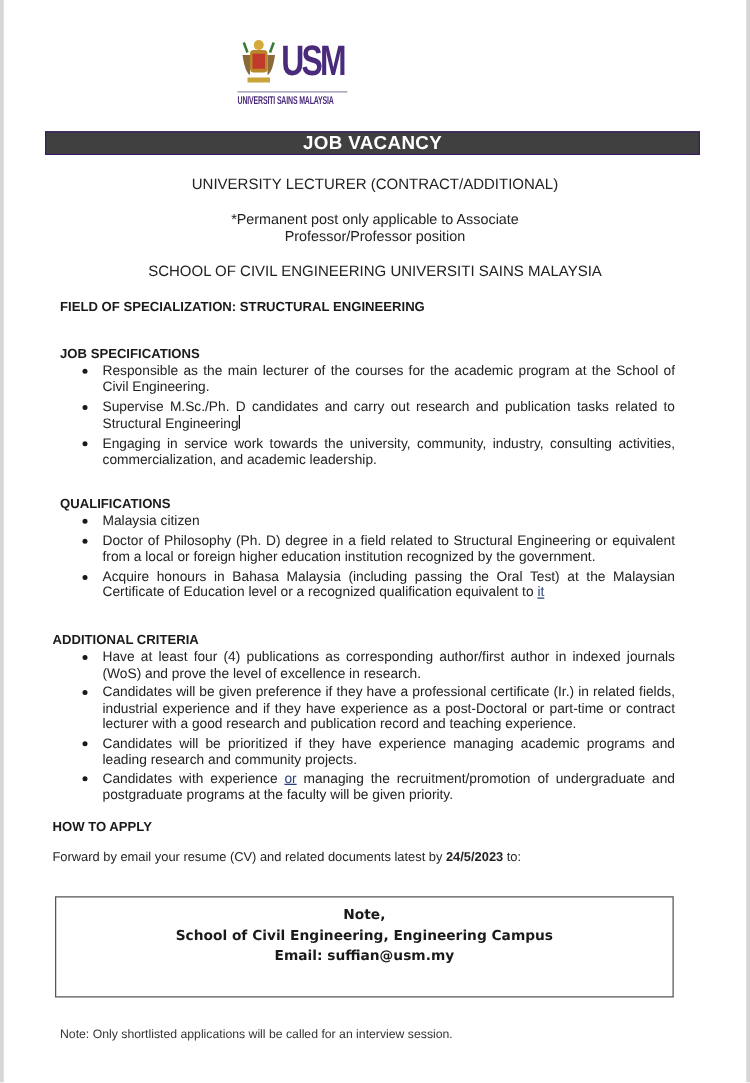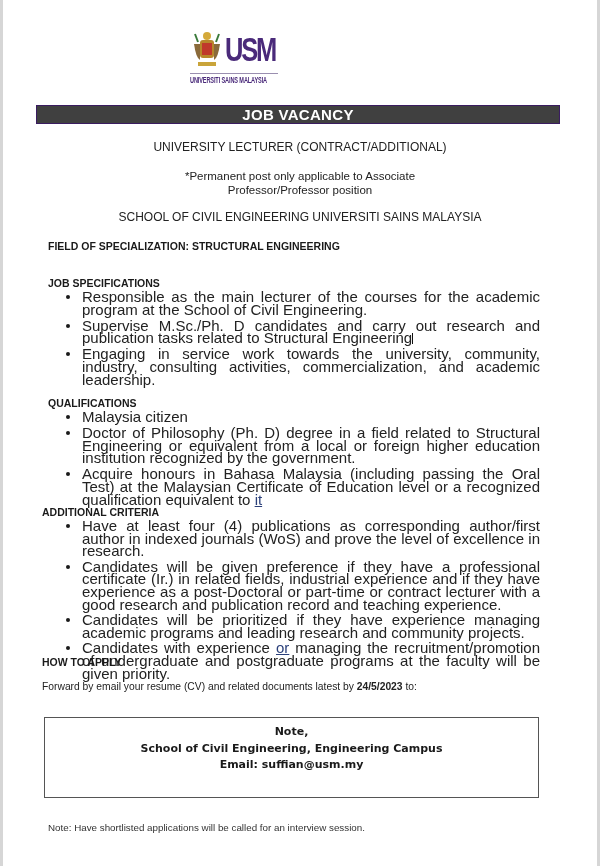--- a/index.html
+++ b/index.html
@@ -31,21 +31,21 @@
   .t-note2 { top: 184px; font-size: 11.5px; color: #222; }
   .t-school { top: 210px; font-size: 12px; color: #222; }
 
   .heading { position: absolute; font-weight: bold; font-size: 10.5px; color: #1a1a1a; }
   .h-field { left: 48px; top: 240px; }
   .h-spec { left: 48px; top: 277px; }
   .h-qual { left: 48px; top: 397px; }
   .h-add { left: 42px; top: 506px; }
   .h-apply { left: 42px; top: 656px; }
 
-  .blist { position: absolute; margin: 0; padding: 0; list-style: none; font-size: 15px; line-height: 12.6px; color: #222; }
+  .blist { position: absolute; margin: 0; padding: 0; list-style: none; font-size: 11px; line-height: 12.6px; color: #222; }
   .blist li { position: relative; padding-left: 16px; margin-bottom: 3.5px; text-align: justify; }
   .blist li .dot { position: absolute; left: 0; top: 4px; width: 4px; height: 4px; border-radius: 50%; background: #1a1a1a; }
   .l-spec { left: 66px; top: 291px; width: 474px; }
   .l-qual { left: 66px; top: 411px; width: 474px; }
   .l-add { left: 66px; top: 520px; width: 474px; }
   .l-add li { margin-bottom: 3px; }
 
   .u { text-decoration: underline; color: #2a3f7a; }
   .cursor { display: inline-block; width: 1px; height: 11px; background: #111; vertical-align: -1px; }
 
@@ -119,13 +119,13 @@
 <div class="apply-text"><span>Forward by email your resume (CV) and related documents latest by </span><b>24/5/2023</b><span> to:</span></div>
 
 <div class="addr-box">
   <div class="addr-inner">
     <div>Note,</div>
     <div>School of Civil Engineering, Engineering Campus</div>
     <div><span>Email: </span><span>suffian@usm.my</span></div>
   </div>
 </div>
 
-<div class="footnote">Note: Have shortlisted applications will be called for an interview session.</div>
+<div class="footnote">Note: Only shortlisted applications will be called for an interview session.</div>
 
 </body></html>

